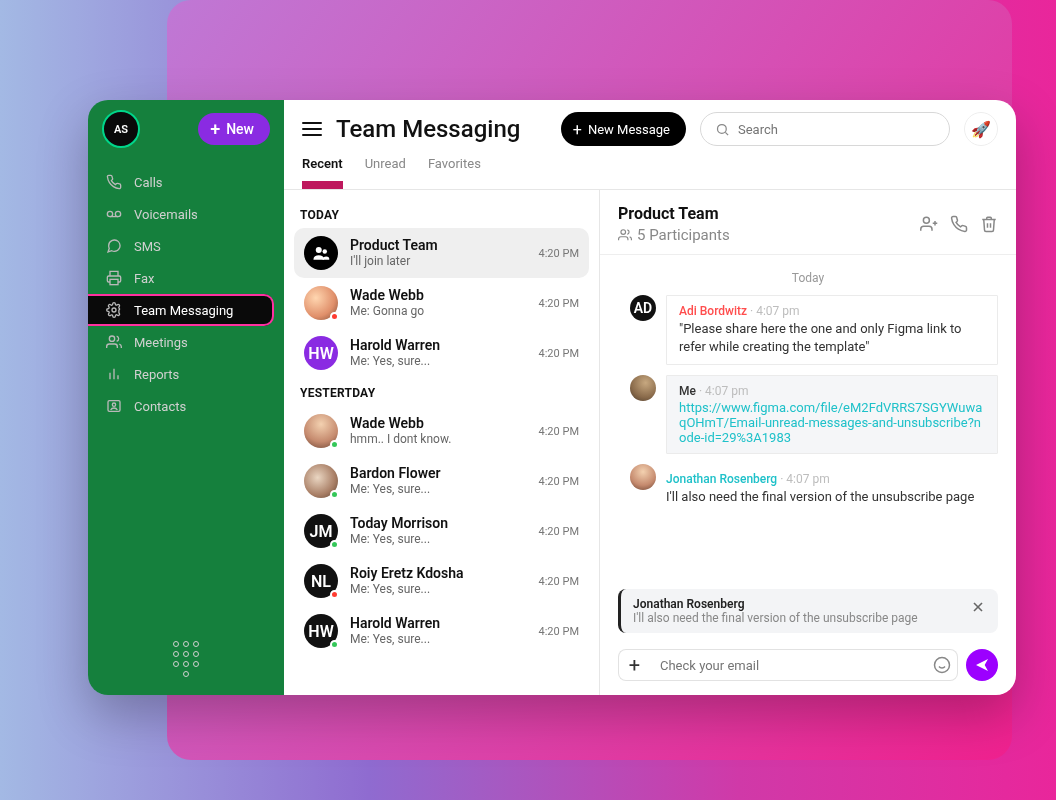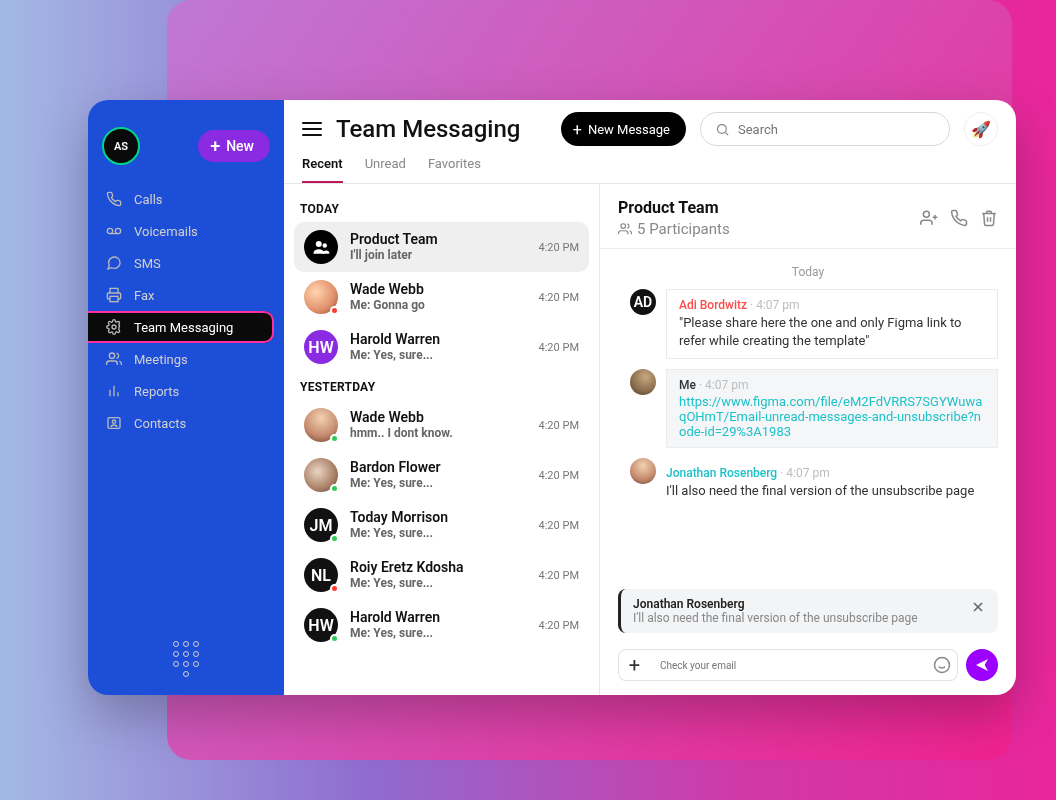--- a/index.html
+++ b/index.html
@@ -1,19 +1,19 @@
 <!DOCTYPE html>
 <html><head>
 <meta charset="utf-8">
 <style>
 *{box-sizing:border-box;margin:0;padding:0;font-family:-apple-system,BlinkMacSystemFont,"Segoe UI",Roboto,Helvetica,Arial,sans-serif;}
 body{width:1056px;height:800px;background:linear-gradient(90deg,#a3b9e4 0%,#8f6bd0 35%,#d039a8 70%,#e9269b 100%);position:relative;overflow:hidden;}
 .backsheet{position:absolute;top:0;left:167px;width:845px;height:760px;background:linear-gradient(125deg,#bf78d5 0%,#f0218f 100%);border-radius:24px;}
 .app{position:absolute;top:100px;left:88px;width:928px;height:595px;display:flex;border-radius:20px;overflow:hidden;box-shadow:0 20px 50px rgba(0,0,0,.25);}
-.sidebar{width:196px;background:#1d4ed8;color:#d9d9d9;display:flex;flex-direction:column;padding:27px 0 14px;position:relative;}
+.sidebar{width:196px;background:#15803d;color:#d9d9d9;display:flex;flex-direction:column;padding:10px 0 14px;position:relative;}
 .side-top{display:flex;align-items:center;justify-content:space-between;padding:0 14px 12px;}
 .avatar-me{width:38px;height:38px;border-radius:50%;border:2px solid #00d68a;display:flex;align-items:center;justify-content:center;font-size:11px;font-weight:600;color:#fff;background:#0a0a0a;}
 .btn-new{background:#8a2be2;color:#fff;border:none;border-radius:18px;height:32px;padding:0 16px 0 12px;display:flex;align-items:center;gap:6px;font-size:14px;font-weight:500;cursor:pointer;}
 .btn-new .plus{font-size:18px;line-height:1;}
 .nav{display:flex;flex-direction:column;margin-top:6px;}
 .nav-item{display:flex;align-items:center;gap:12px;height:32px;padding:0 18px;font-size:13px;color:#d0d0d0;cursor:pointer;margin-right:12px;border-radius:0 8px 8px 0;position:relative;}
 .nav-item.active{background:#0a0a0a;color:#fff;}
 .nav-item.active::after{content:"";position:absolute;right:-2px;top:0;bottom:0;width:calc(100% - 0px);border:2px solid #ff2fa0;border-left:none;border-radius:0 10px 10px 0;pointer-events:none;}
 .nav-ico{width:16px;height:16px;display:flex;align-items:center;justify-content:center;color:#b9b9b9;flex-shrink:0;}
 .dialer{position:absolute;bottom:18px;left:50%;transform:translateX(-50%);color:#cfcfcf;}
@@ -25,31 +25,31 @@
 .hamburger-ico{width:20px;height:14px;display:flex;flex-direction:column;justify-content:space-between;}
 .hamburger-ico span{display:block;height:2px;background:#111;border-radius:2px;}
 .title{font-size:24px;font-weight:500;color:#111;}
 .topbar .spacer{flex:1;}
 .btn-black{background:#000;color:#fff;border:none;border-radius:20px;height:34px;padding:0 16px 0 12px;display:flex;align-items:center;gap:6px;font-size:13px;cursor:pointer;}
 .search{flex:0 0 250px;height:34px;border:1px solid #d8d8d8;border-radius:20px;display:flex;align-items:center;gap:8px;padding:0 14px;color:#888;}
 .search input{border:none;outline:none;font-size:13px;flex:1;color:#333;background:transparent;}
 .rocket{width:34px;height:34px;border:1px solid #eee;border-radius:50%;display:flex;align-items:center;justify-content:center;font-size:16px;cursor:pointer;}
 .tabs{display:flex;gap:22px;padding:10px 18px 0;border-bottom:1px solid #e6e6e6;}
 .tab{font-size:13px;color:#888;padding-bottom:10px;cursor:pointer;}
-.tab.active{color:#111;font-weight:600;border-bottom:2px solid #be185d;}
+.tab.active{color:#111;font-weight:600;border-bottom:8px solid #be185d;}
 .panes{flex:1;display:flex;min-height:0;}
 .list-pane{width:316px;border-right:1px solid #e6e6e6;overflow-y:auto;padding:10px 10px;}
 .section-label{font-size:12px;font-weight:700;letter-spacing:0.02em;color:#111;padding:8px 6px 6px;}
 .conv{display:flex;align-items:center;gap:12px;padding:8px 10px;border-radius:10px;cursor:pointer;}
 .conv.selected{background:#efefef;}
 .avatar{width:34px;height:34px;border-radius:50%;display:flex;align-items:center;justify-content:center;color:#fff;font-size:16px;font-weight:600;position:relative;flex-shrink:0;}
 .status-dot{position:absolute;width:9px;height:9px;border-radius:50%;border:2px solid #fff;bottom:-1px;right:-1px;}
 .conv-mid{flex:1;min-width:0;}
 .conv-name{font-size:14px;font-weight:600;color:#111;line-height:1.3;}
-.conv-snippet{font-size:12px;color:#666;line-height:1.3;white-space:nowrap;overflow:hidden;text-overflow:ellipsis;font-weight:bold;}
+.conv-snippet{font-size:12px;color:#666;line-height:1.3;white-space:nowrap;overflow:hidden;text-overflow:ellipsis;}
 .conv-time{font-size:11px;color:#777;flex-shrink:0;}
 .chat-pane{flex:1;display:flex;flex-direction:column;min-width:0;}
 .chat-header{padding:14px 18px 10px;border-bottom:1px solid #eee;display:flex;align-items:center;}
 .chat-header-left{display:flex;flex-direction:column;gap:3px;}
 .chat-title{font-size:16px;font-weight:700;color:#111;}
 .participants{font-size:15px;color:#888;display:flex;align-items:center;gap:5px;}
 .chat-header-actions{margin-left:auto;display:flex;gap:12px;color:#888;}
 .chat-header-actions .ico{width:18px;height:18px;cursor:pointer;}
 .chat-body{flex:1;overflow-y:auto;padding:12px 18px;}
 .date-divider{text-align:center;font-size:12px;color:#999;margin:4px 0 10px;}
@@ -63,21 +63,21 @@
 .msg-time{color:#bdbdbd;font-weight:400;}
 .msg-text{color:#333;line-height:1.4;}
 .msg-link{color:#1fc1c9;word-break:break-all;}
 .reply-card{margin:0 18px 8px;position:relative;}
 .reply-inner{background:#f3f4f6;border-radius:8px;padding:8px 34px 8px 12px;border-left:3px solid #222;}
 .reply-name{font-size:12px;font-weight:600;color:#222;}
 .reply-text{font-size:12px;color:#888;}
 .reply-close{position:absolute;top:8px;right:10px;width:20px;height:20px;display:flex;align-items:center;justify-content:center;cursor:pointer;color:#666;}
 .composer{display:flex;align-items:center;gap:0;padding:8px 18px 14px;}
 .compose-add{width:32px;height:32px;border:1px solid #e2e2e2;border-right:none;border-radius:8px 0 0 8px;display:flex;align-items:center;justify-content:center;font-size:20px;color:#333;cursor:pointer;}
-.compose-input{flex:1;height:32px;border:1px solid #e2e2e2;padding:0 10px;font-size:10px;outline:none;border-left:none;border-right:none;}
+.compose-input{flex:1;height:32px;border:1px solid #e2e2e2;padding:0 10px;font-size:13px;outline:none;border-left:none;border-right:none;}
 .compose-emoji{width:32px;height:32px;border:1px solid #e2e2e2;border-left:none;border-radius:0 8px 8px 0;display:flex;align-items:center;justify-content:center;cursor:pointer;color:#888;}
 .send-btn{margin-left:8px;width:32px;height:32px;border:none;border-radius:50%;background:#9c00ff;display:flex;align-items:center;justify-content:center;cursor:pointer;}
 svg{display:block;}
 
 
 .bg-black{background:#000;}
 .bg-purple{background:#8a2be2;}
 .bg-dark{background:#111;}
 .bg-photo1{background:radial-gradient(circle at 35% 35%,#ffd6b0,#e08f6a 60%,#7a4a35);}
 .bg-photo2{background:radial-gradient(circle at 60% 30%,#c7a880,#8a6b4b 60%,#4a392a);}

